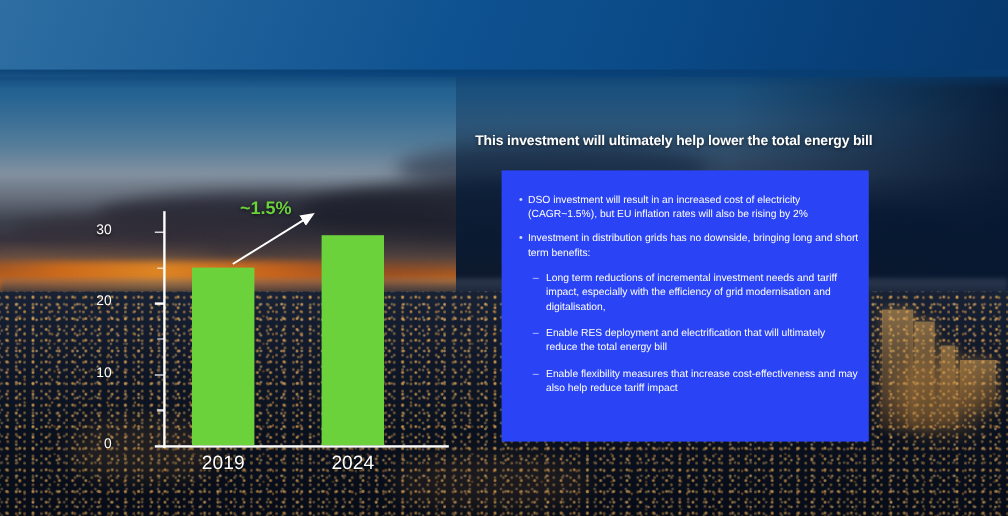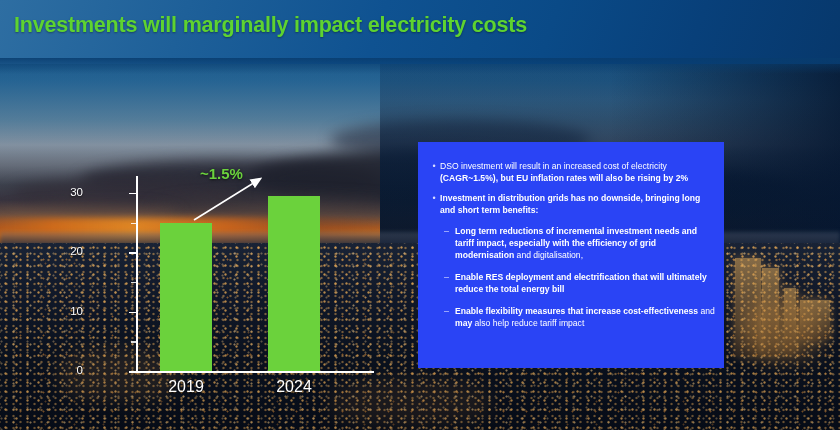--- a/index.html
+++ b/index.html
@@ -210,21 +210,21 @@
   }
   .tick-minor {
     position: absolute;
     left: 27px;
     width: 6px; height: 1.5px;
     background: rgba(255,255,255,0.85);
   }
   .tick-label {
     position: absolute;
     right: 100%;
-    margin-right: 21px;
+    margin-right: 11px;
     transform: translateY(-50%);
     color: #ffffff;
     font-size: 11.5px;
     line-height: 1;
     text-shadow: 0 1px 2px rgba(0,0,0,0.7);
     white-space: nowrap;
   }
   .ytick {
     position: absolute;
     left: 0;
@@ -315,21 +315,21 @@
     color: #ffffff;
     font-size: 8.6px;
     line-height: 11.6px;
   }
   .sub-bullet .marker {
     flex: 0 0 11px;
     color: #cfd6ff;
     font-size: 9px;
     line-height: 11.6px;
   }
-  .b { font-weight: bold; }
+  .b { font-weight: normal; }
   .n { font-weight: normal; }
 </style>
 </head>
 <body>
 
 <div id="slide">
 
   <div class="photo">
     <div class="sky-top"></div>
     <div class="cloud c7"></div>
@@ -352,21 +352,20 @@
     <div class="tower t2"></div>
     <div class="tower t3"></div>
     <div class="tower t4"></div>
     <div class="glowpatch g1"></div>
     <div class="glowpatch g2"></div>
     <div class="glowpatch g3"></div>
     <div class="photo-shade"></div>
   </div>
 
   <div class="header-band"></div>
-  <div class="slide-title">Investments will marginally impact electricity costs</div>
 
 
   <div class="chart">
     <div class="y-axis"></div>
     <div class="x-axis"></div>
     <div id="y-ticks">
         <div class="ytick" style="top: 195px;">
           <div class="tick-major" style="top: 0px;"></div>
           <div class="tick-label">0</div>
         </div>
@@ -399,20 +398,21 @@
   <div class="growth-label">~1.5%</div>
   <svg class="arrow-svg" viewBox="0 0 110 55">
     <defs>
       <marker id="arrowhead" markerWidth="7" markerHeight="7" refX="5.4" refY="3" orient="auto">
         <polygon points="0 0, 7 3, 0 6" fill="#ffffff"></polygon>
       </marker>
     </defs>
     <line x1="4" y1="50" x2="70" y2="9" stroke="#ffffff" stroke-width="1.7" marker-end="url(#arrowhead)"></line>
   </svg>
 
+  <div class="panel-heading">This investment will ultimately help lower the total energy bill</div>
 
   <div class="blue-box">
     <div class="bullets" id="bullets">
         <div class="bullet">
           <div class="marker">•</div>
           <div class="btext"><span class="n">DSO investment will result in an increased cost of electricity </span><span class="b">(CAGR~1.5%), but EU inflation rates will also be rising by 2%</span></div>
         </div>
         <div class="bullet">
           <div class="marker">•</div>
           <div class="btext"><span class="b">Investment in distribution grids has no downside, bringing long and short term benefits:</span></div>

